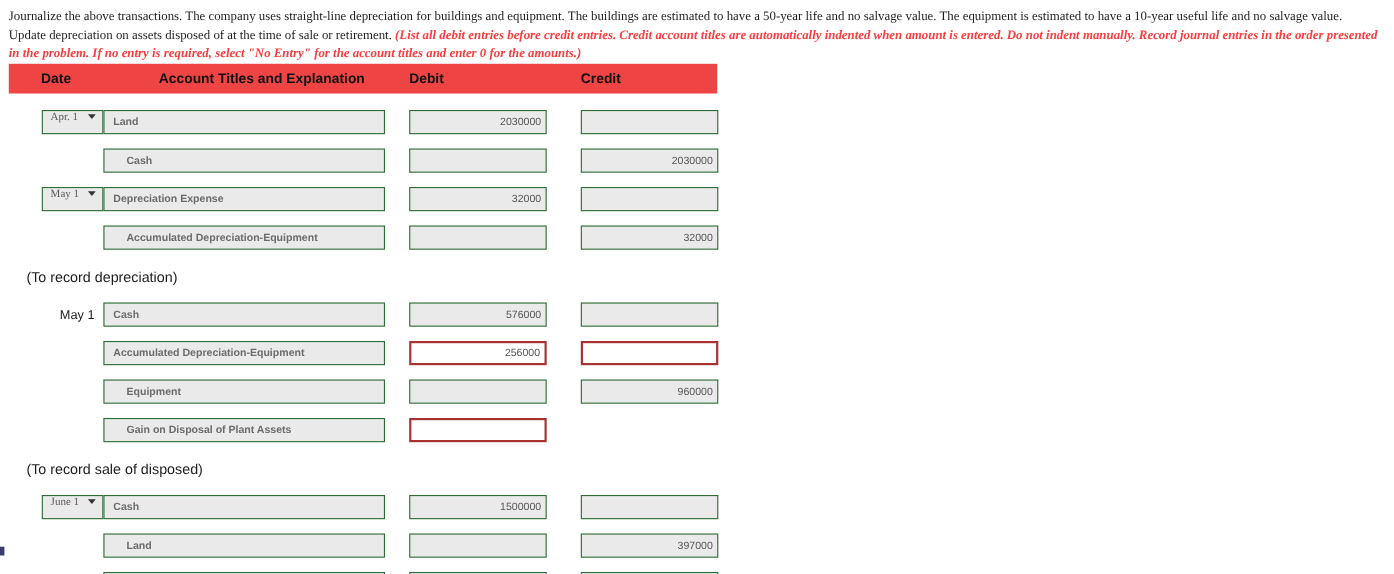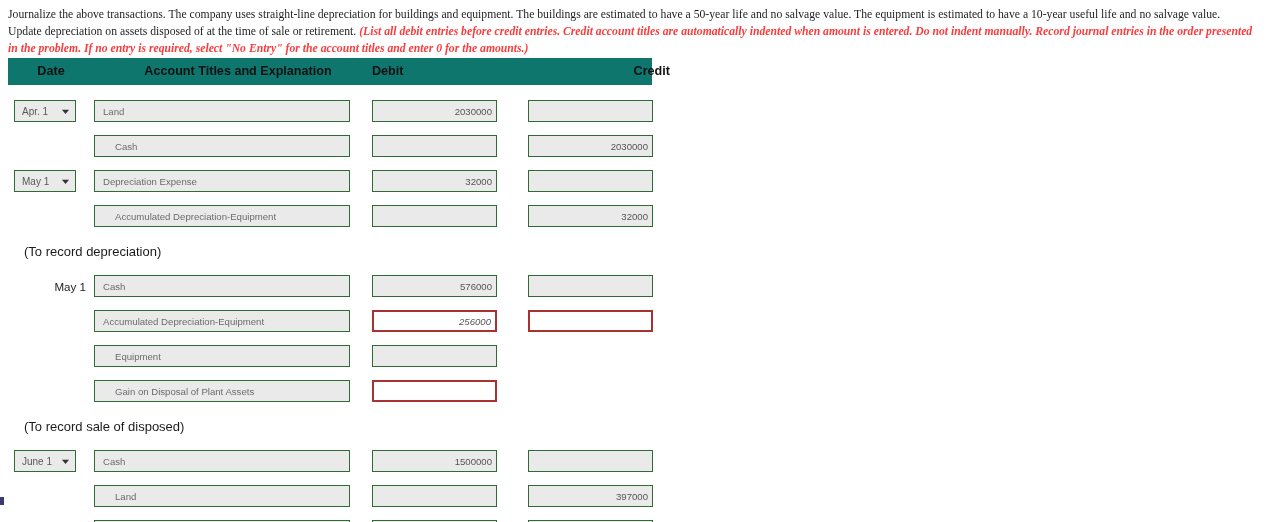--- a/index.html
+++ b/index.html
@@ -40,53 +40,52 @@
     position: relative;
   }
 
   .jrow {
     display: flex;
     align-items: center;
     height: 35px;
   }
 
   .col-date   { width: 86px; flex: 0 0 86px; display: flex; align-items: center; }
-  .col-title  { width: 272px; flex: 0 0 272px; }
+  .col-title  { width: 272px; flex: 0 0 272px; font-weight: bold; }
   .col-debit  { width: 142px; flex: 0 0 142px; margin-left: 6px;}
   .col-credit { width: 142px; flex: 0 0 142px; margin-left: 14px;}
 
   
   #jhead {
     display: flex;
     align-items: center;
     height: 27px;
-    background: #0f766e;
+    background: #ef4444;
     width: 644px;
     margin-left: 8px;
     font-weight: bold;
     font-size: 12.6px;
     color: #111;
   }
   #jhead .h-date   { width: 86px; flex: 0 0 86px; text-align: center; }
   #jhead .h-title  { width: 272px; flex: 0 0 272px; padding-left: 16px; box-sizing: border-box; text-align: center; }
   #jhead .h-debit  { width: 142px; flex: 0 0 142px; margin-left: 6px; text-align: left; }
-  #jhead .h-credit { width: 142px; flex: 0 0 142px; margin-left: 14px; text-align: right; }
+  #jhead .h-credit { width: 142px; flex: 0 0 142px; margin-left: 14px; text-align: left; }
 
   
   .date-select {
     width: 62px;
     height: 22px;
-    margin-left: 6px;
+    margin-left: 30px;
     border: 1px solid #2e6b35;
     background: #eaeaea;
-    font-family: Liberation Sans, sans-serif;
+    font-family: Liberation Serif, serif;
     font-size: 10px;
     color: #585858;
     display: flex;
-    align-items: center;
     justify-content: space-between;
     padding: 0 5px 0 7px;
     box-sizing: border-box;
     cursor: pointer;
   }
   .date-select .chev {
     font-size: 9px;
     color: #333;
     line-height: 1;
     transform: scaleX(1.35) scaleY(0.82);
@@ -117,21 +116,20 @@
   .box.amount-box {
     width: 125px;
     justify-content: flex-end;
     padding-right: 4px;
     font-size: 9.6px;
     color: #555;
   }
   .box.err {
     border: 2px solid #a83232;
     background: #ffffff;
-    font-style: italic;
   }
 
   
   .memo {
     font-size: 13px;
     color: #1b1b1b;
     padding-left: 16px;
   }
 
   
@@ -247,20 +245,23 @@
       </div>
     </div>
     <div class="jrow">
       <div class="col-date"></div>
       <div class="col-title">
         <div class="box title-box indent">Equipment</div>
       </div>
       <div class="col-debit">
         <div class="box amount-box"></div>
       </div>
+      <div class="col-credit">
+        <div class="box amount-box">960000</div>
+      </div>
     </div>
     <div class="jrow">
       <div class="col-date"></div>
       <div class="col-title">
         <div class="box title-box indent">Gain on Disposal of Plant Assets</div>
       </div>
       <div class="col-debit">
         <div class="box amount-box err"></div>
       </div>
     </div>

